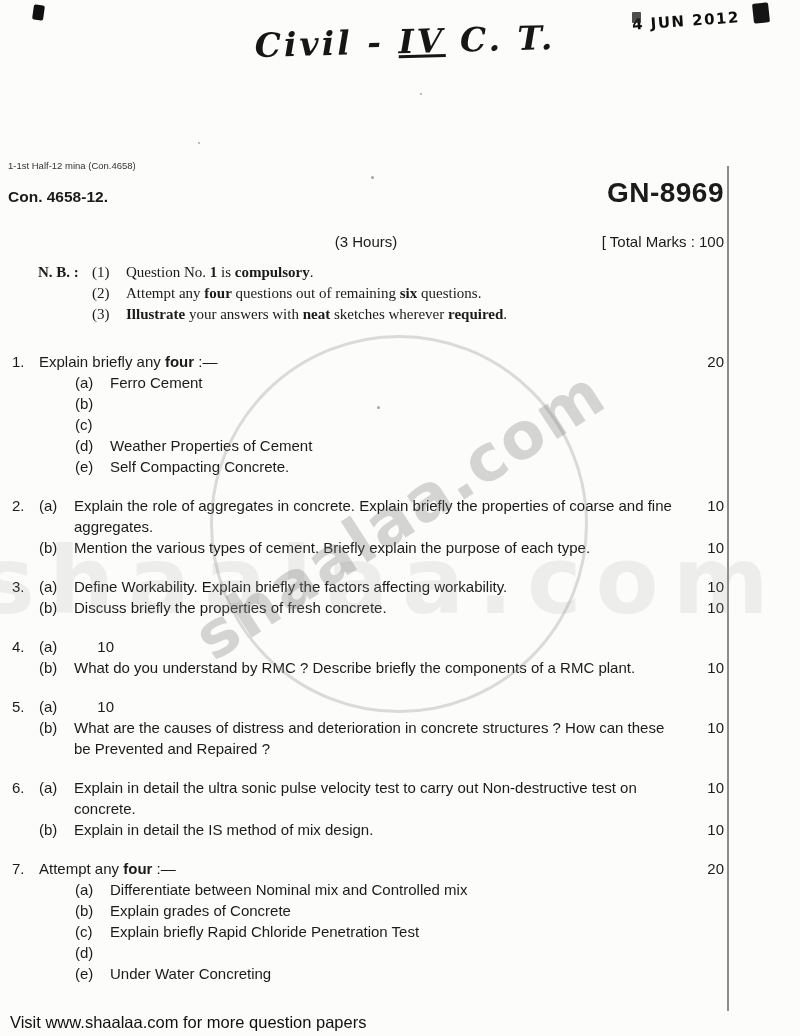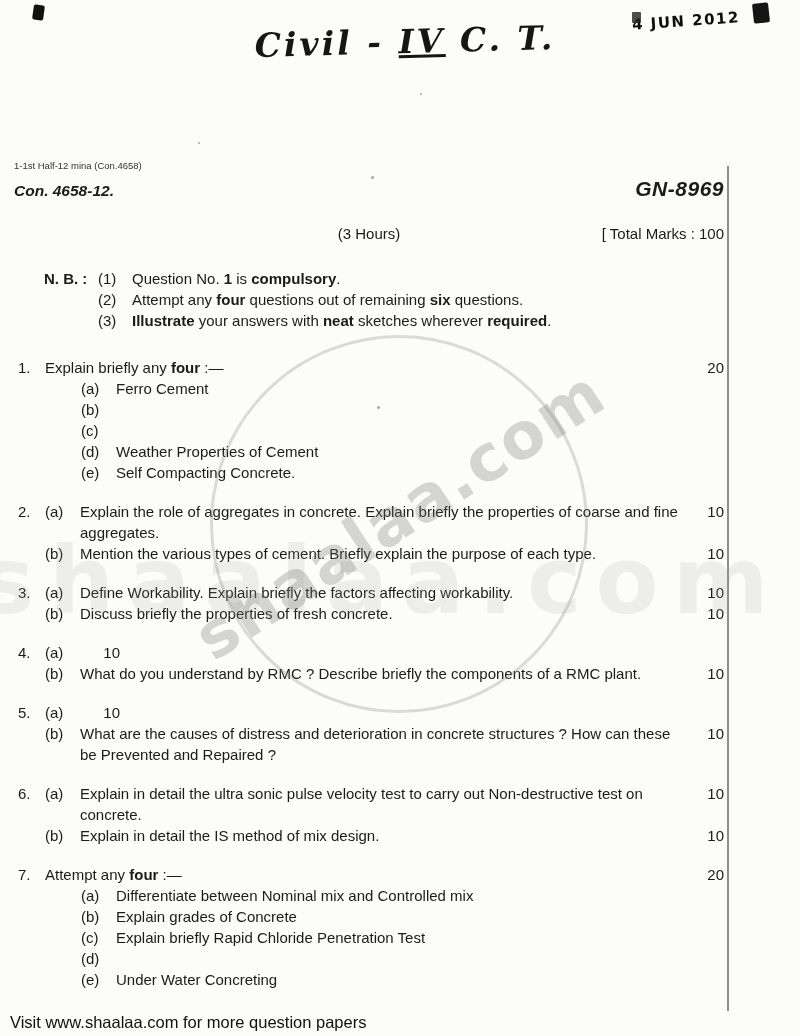--- a/index.html
+++ b/index.html
@@ -1,37 +1,37 @@
 <!DOCTYPE html>
 <html><head>
 <meta charset="utf-8">
 <style>
   *{box-sizing:border-box;}
   html,body{margin:0;padding:0;}
   body{background:#d8d8d8;}
   .page{position:relative;width:800px;height:1036px;margin:0 auto;background:#fcfcfa;overflow:hidden;
         font-family:"Liberation Sans","DejaVu Sans",sans-serif;font-size:15px;color:#1b1b1b;}
-  .content{position:relative;z-index:1;padding:160px 76px 0 14px;}
+  .content{position:relative;z-index:1;padding:160px 76px 0 8px;}
 
   
   .handwritten{position:absolute;top:22px;left:235px;width:340px;text-align:center;z-index:2;
         font-family:"DejaVu Serif",serif;font-style:italic;font-weight:bold;font-size:33px;
         letter-spacing:3px;transform:rotate(-1.5deg);color:#161616;}
   .stamp{position:absolute;top:12px;right:60px;z-index:2;font-weight:bold;font-size:15px;
         letter-spacing:1.5px;transform:rotate(-4deg);color:#0e0e0e;font-family:"DejaVu Sans",sans-serif;}
   .ref-small{font-size:9.5px;color:#333;margin-bottom:6px;}
-  .code-row{display:flex;justify-content:space-between;align-items:baseline;font-style:italic;}
+  .code-row{display:flex;justify-content:space-between;align-items:baseline;}
   .con-number{font-weight:bold;font-size:15.5px;}
-  .paper-code{font-weight:bold;font-size:21px;letter-spacing:.5px;}
+  .paper-code{font-weight:bold;font-size:28px;letter-spacing:.5px;}
   .hours-row{display:grid;grid-template-columns:1fr auto 1fr;margin-top:24px;}
   .duration{justify-self:center;text-align:center;}
   .total-marks{justify-self:end;}
 
   
-  .nb{display:flex;margin-top:26px;margin-left:30px;line-height:21px;}
+  .nb{display:flex;margin-top:12px;margin-left:30px;line-height:21px;font-family:Liberation Serif, serif;}
   .nb-label{font-weight:bold;width:54px;flex:none;}
   .nb-item{display:flex;}
   .nb-num{width:34px;flex:none;}
   .b{font-weight:bold;}
   .u{text-decoration:underline;}
 
   
   #questions{margin-top:26px;}
   .question{margin-bottom:18px;}
   .q-row{display:flex;align-items:flex-start;line-height:21px;}

